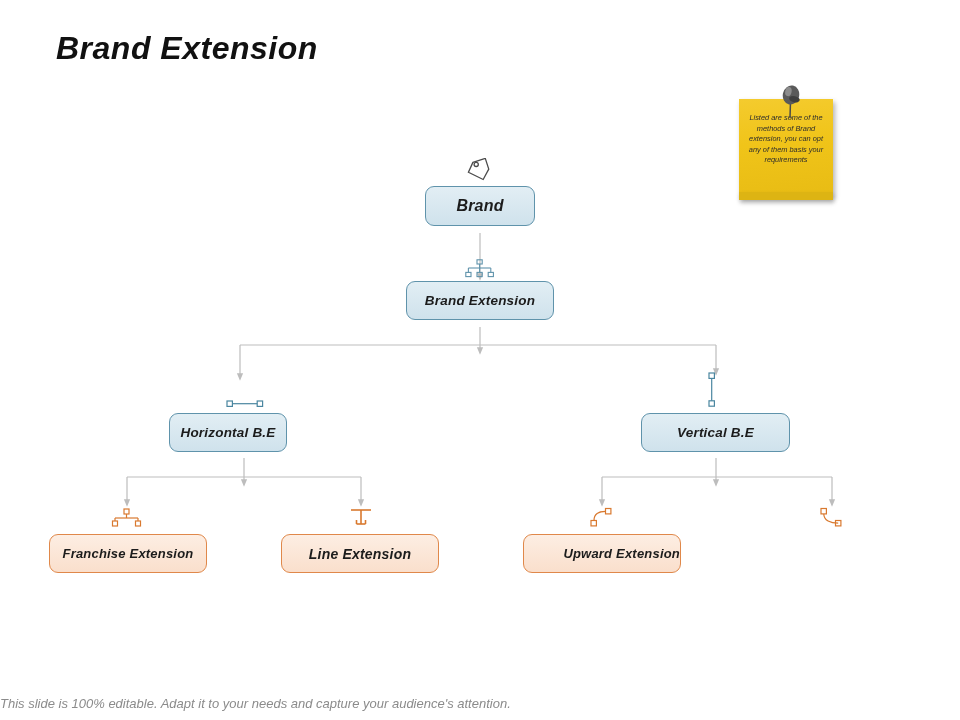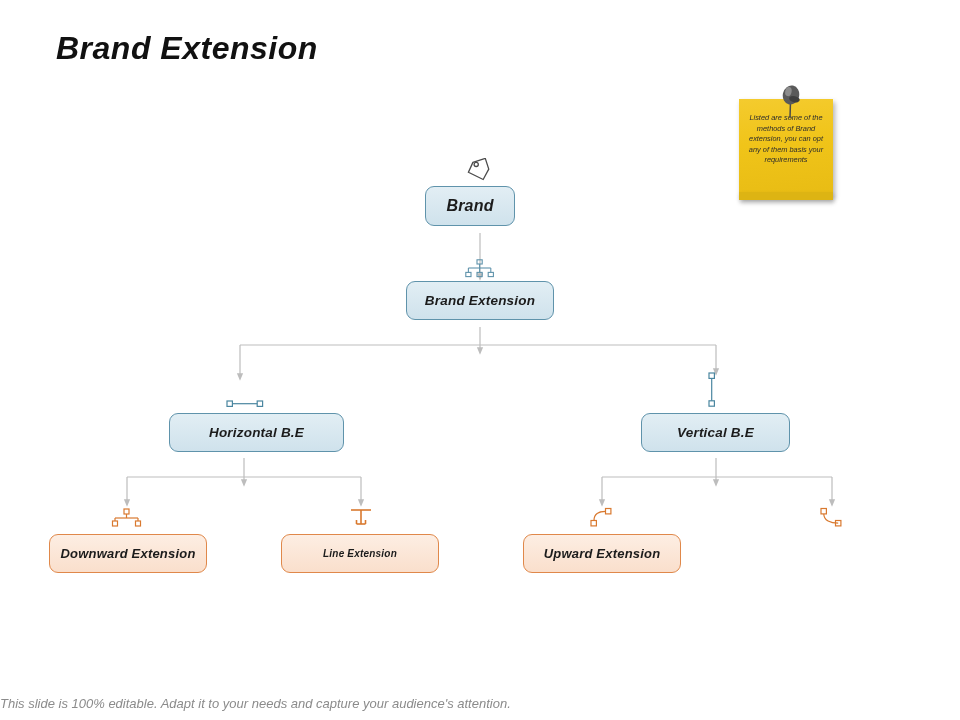--- a/index.html
+++ b/index.html
@@ -114,27 +114,27 @@
     background: #2e7290;
   }
   .node-orange {
     background: linear-gradient(180deg, #fdeee3 0%, #fadfcc 100%);
     border: 1.6px solid #e0884a;
   }
   .node-orange .node-shadow {
     background: #d9792f;
   }
 
-  #node-brand          { left: 425px; top: 186px; width: 90px; height: 40px; font-size: 16px; }
+  #node-brand          { left: 425px; top: 186px; width: 110px; height: 40px; font-size: 16px; }
   #node-brand-ext      { left: 406px; top: 281px; width: 148px; height: 39px; }
-  #node-horizontal     { left: 169px; top: 413px; width: 175px; height: 39px; align-items: center; }
+  #node-horizontal     { left: 169px; top: 413px; width: 118px; height: 39px; align-items: center; }
   #node-vertical       { left: 641px; top: 413px; width: 149px; height: 39px; }
   #node-franchise      { left: 49px;  top: 534px; width: 158px; height: 39px; font-size: 13px; }
-  #node-line           { left: 281px; top: 534px; width: 158px; height: 39px; font-size: 10px; }
-  #node-upward         { left: 523px; top: 534px; width: 158px; height: 39px; font-size: 13px; }
+  #node-line           { left: 281px; top: 534px; width: 158px; height: 39px; font-size: 14px; }
+  #node-upward         { left: 523px; top: 534px; width: 158px; height: 39px; font-size: 13px; justify-content: flex-end; }
   #node-downward       { left: 753px; top: 534px; width: 158px; height: 39px; font-size: 13px; }
 
   
   .node-icon {
     position: absolute;
   }
   #icon-tag        { left: 464px; top: 158px; }
   #icon-orgchart   { left: 465px; top: 259px; }
   #icon-horizontal { left: 226px; top: 396px; }
   #icon-vertical   { left: 706px; top: 372px; }
@@ -291,21 +291,21 @@
     <span>Horizontal B.E</span>
   </div>
 
   <div class="node node-blue" id="node-vertical">
     <span class="node-shadow"></span>
     <span>Vertical B.E</span>
   </div>
 
   <div class="node node-orange" id="node-franchise">
     <span class="node-shadow"></span>
-    <span>Downward Extension</span>
+    <span>Franchise Extension</span>
   </div>
 
   <div class="node node-orange" id="node-line">
     <span class="node-shadow"></span>
     <span>Line Extension</span>
   </div>
 
   <div class="node node-orange" id="node-upward">
     <span class="node-shadow"></span>
     <span>Upward Extension</span>

